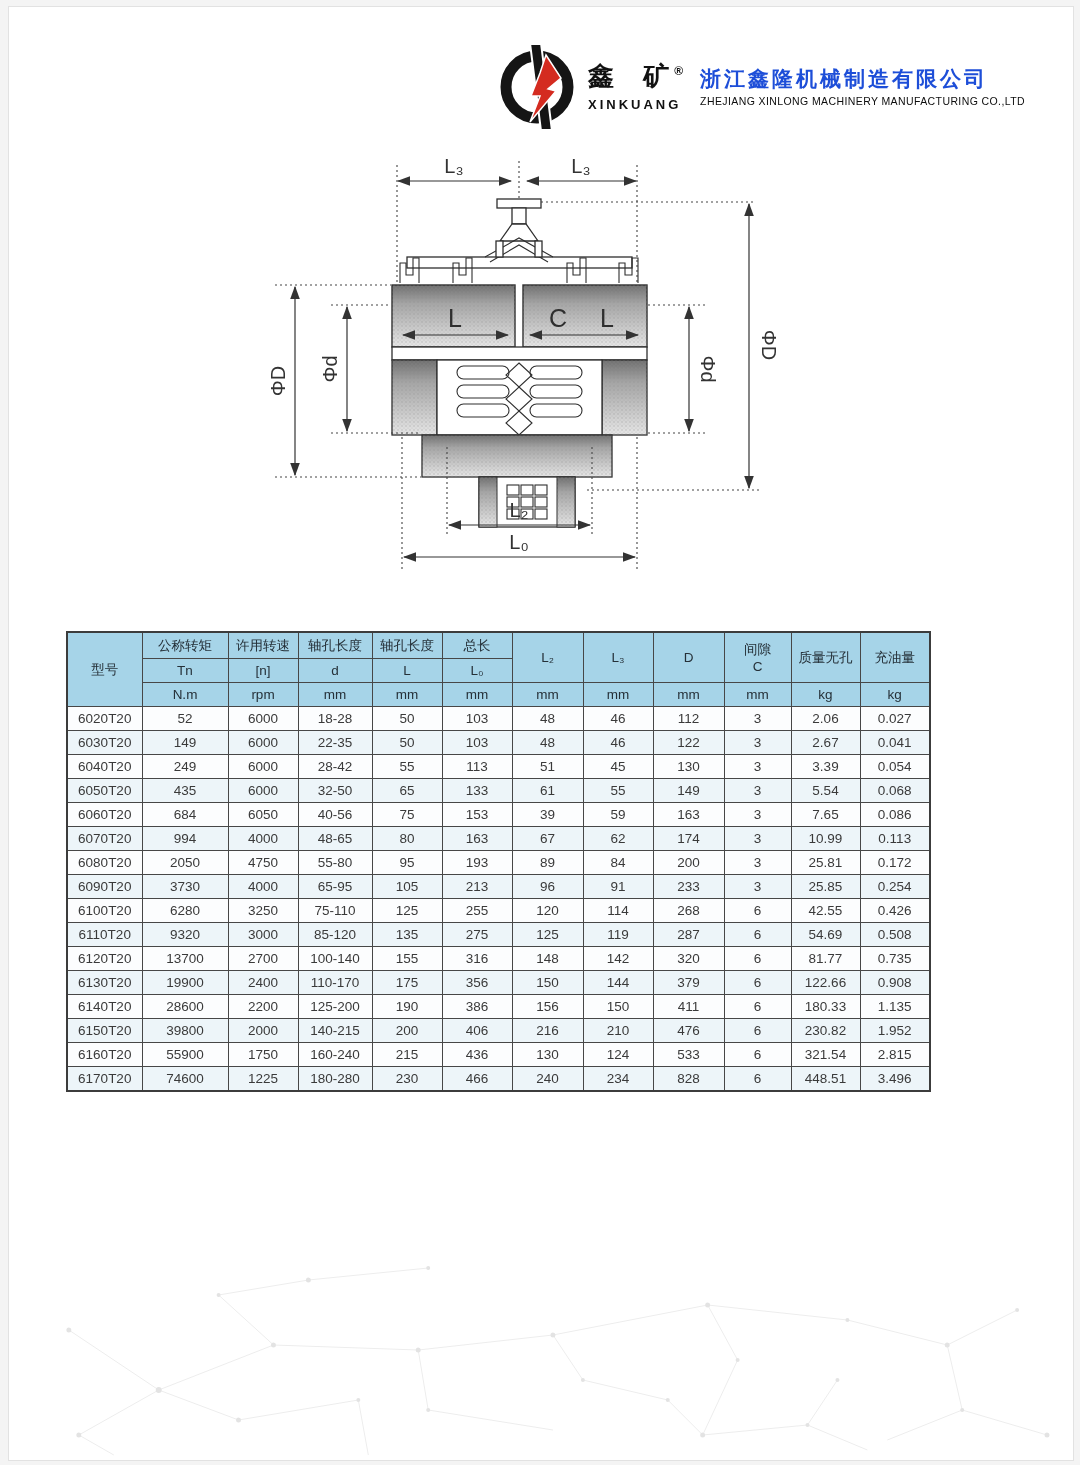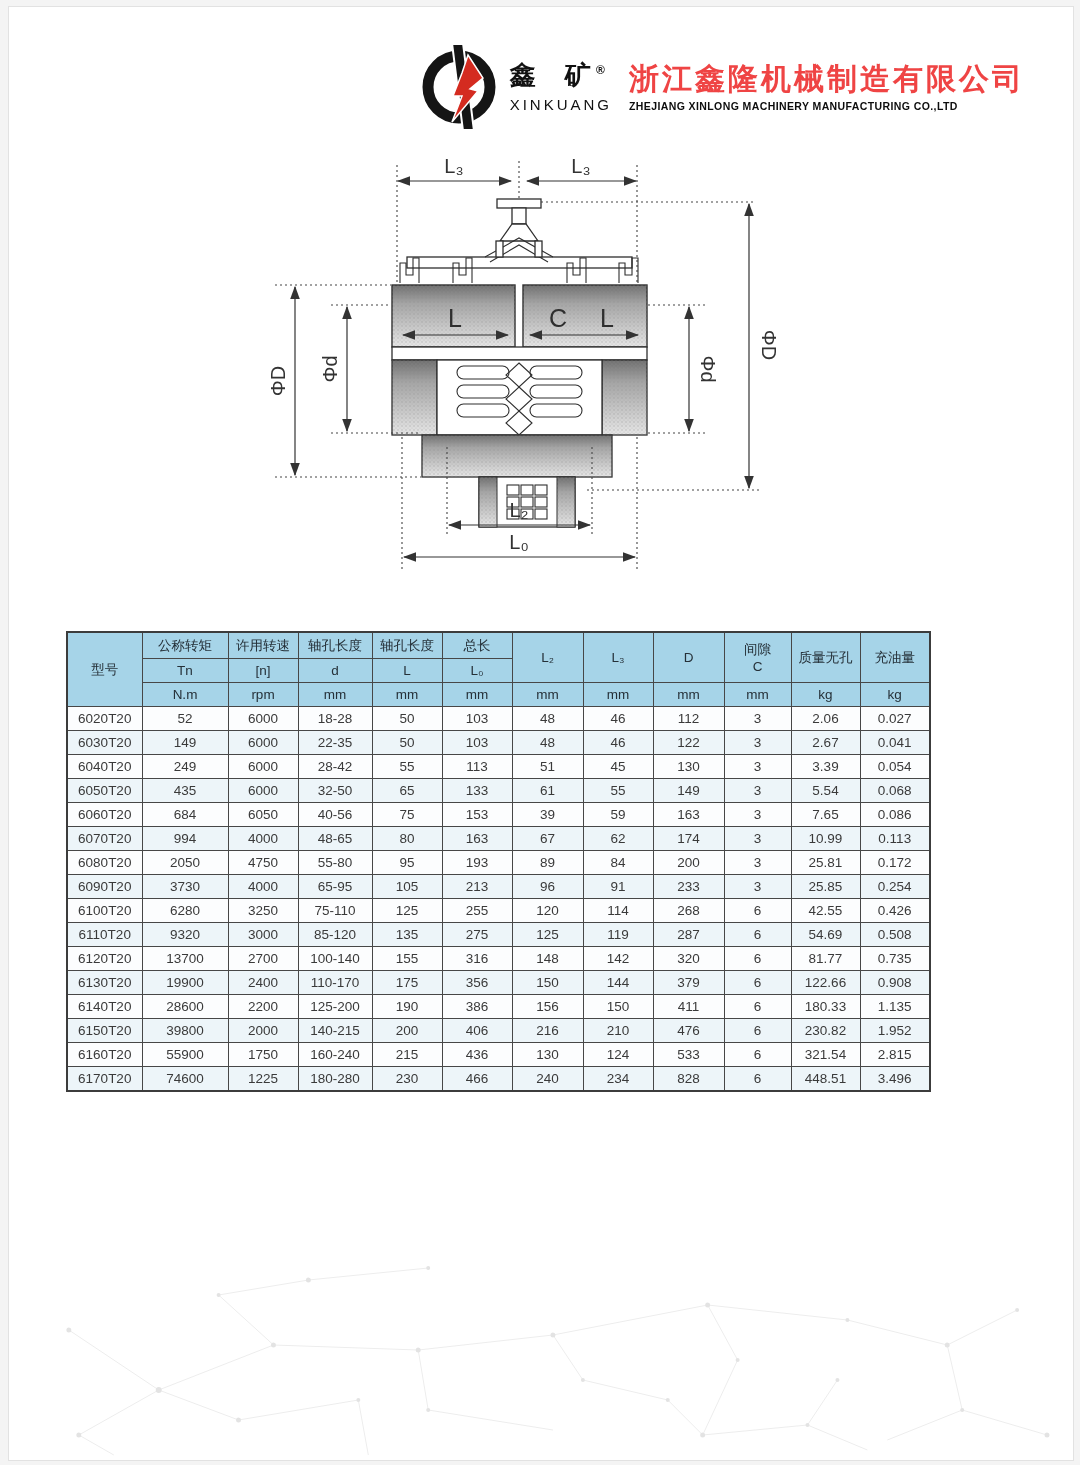--- a/index.html
+++ b/index.html
@@ -13,24 +13,24 @@
     background:#ffffff;border:1px solid #e2e2e2;overflow:hidden;
   }
   
   .brand{
     margin:38px 48px 0 auto;width:max-content;display:flex;align-items:center;gap:9px;
   }
   .logo-mark{width:84px;height:84px;flex:0 0 auto;}
   .logo-text{display:flex;flex-direction:column;align-items:flex-start;}
   .logo-cn{font-size:26px;font-weight:bold;color:#111;letter-spacing:11px;line-height:1;white-space:nowrap;}
   .logo-reg{font-size:12px;vertical-align:super;letter-spacing:0;margin-left:-6px;}
-  .logo-en{font-size:15px;color:#111;letter-spacing:3px;margin-top:8px;font-weight:400;}
+  .logo-en{font-size:13px;color:#111;letter-spacing:3px;margin-top:8px;font-weight:700;}
   .company{display:flex;flex-direction:column;margin-left:8px;}
-  .company-cn{font-size:30px;font-weight:bold;color:#ef4444;letter-spacing:3px;line-height:1.15;white-space:nowrap;}
-  .company-en{font-size:10.5px;font-weight:bold;color:#0d0d0d;letter-spacing:0.4px;margin-top:3px;white-space:nowrap;}
+  .company-cn{font-size:21px;font-weight:bold;color:#1d4ed8;letter-spacing:3px;line-height:1.15;white-space:nowrap;}
+  .company-en{font-size:10.5px;font-weight:normal;color:#0d0d0d;letter-spacing:0.4px;margin-top:3px;white-space:nowrap;}
   
   .diagram-wrap{margin:16px 0 0 238px;width:560px;}
   
   .sec-title{margin:34px 0 0 57px;}
   .sec-title-cn{font-size:28px;font-weight:bold;color:#4c4c4c;letter-spacing:1px;line-height:1.2;}
   .sec-title-en{font-size:19px;font-style:italic;color:#d8a14f;margin-top:3px;font-weight:600;}
   
   .tbl-wrap{margin:12px 0 0 57px;}
   table.spec{border-collapse:collapse;table-layout:fixed;width:863px;border:2px solid #3c3c3c;}
   table.spec th,table.spec td{

